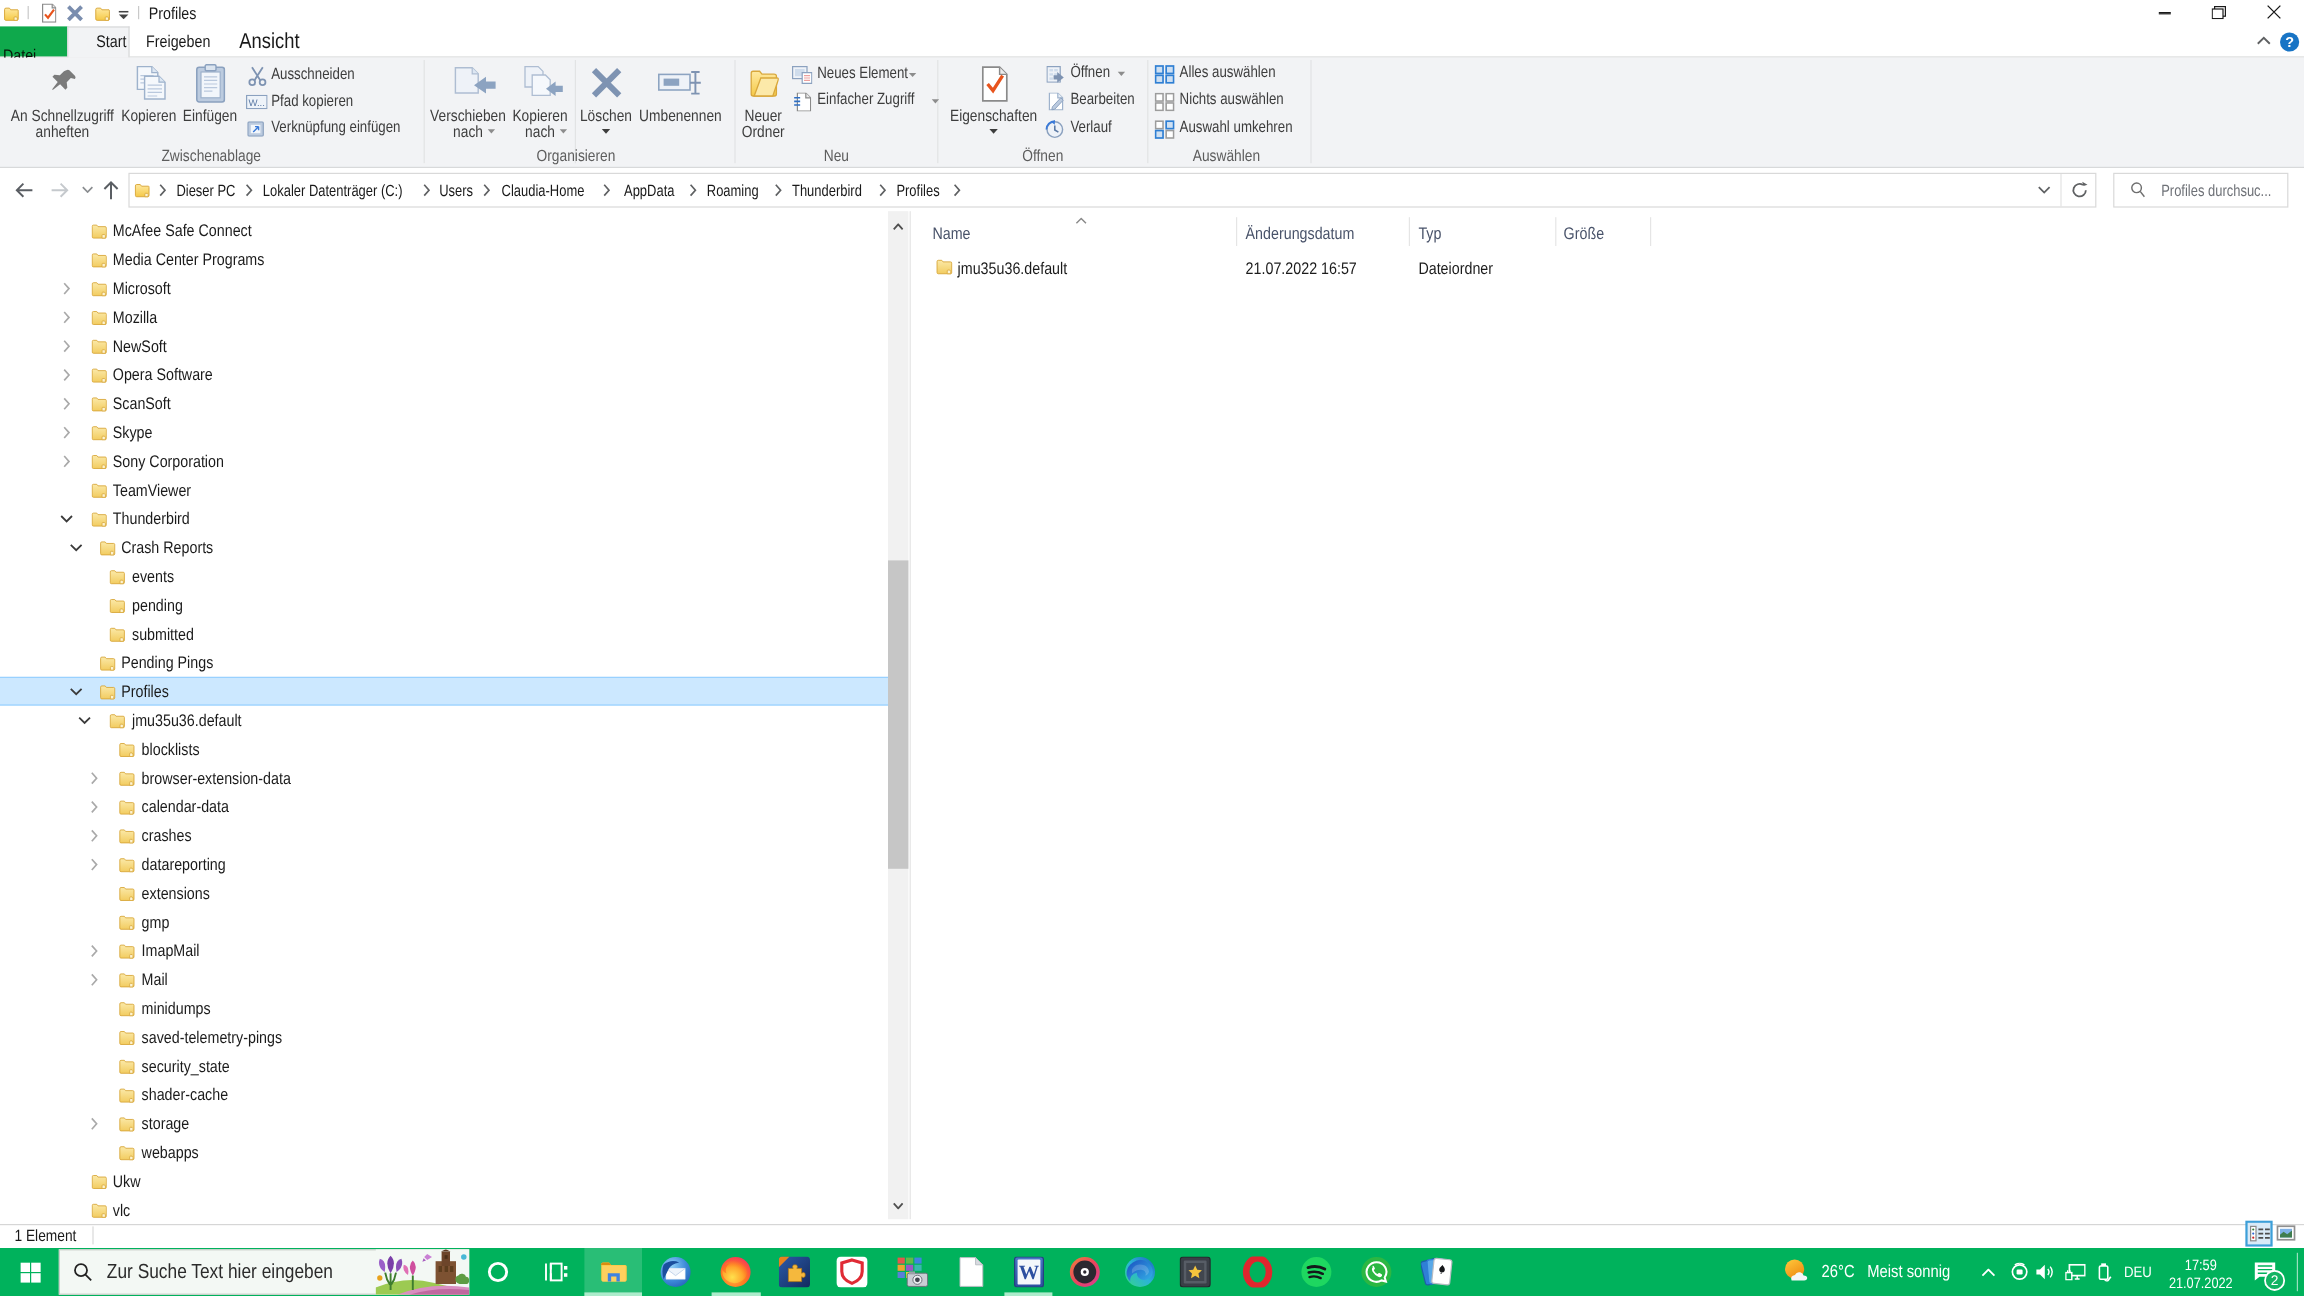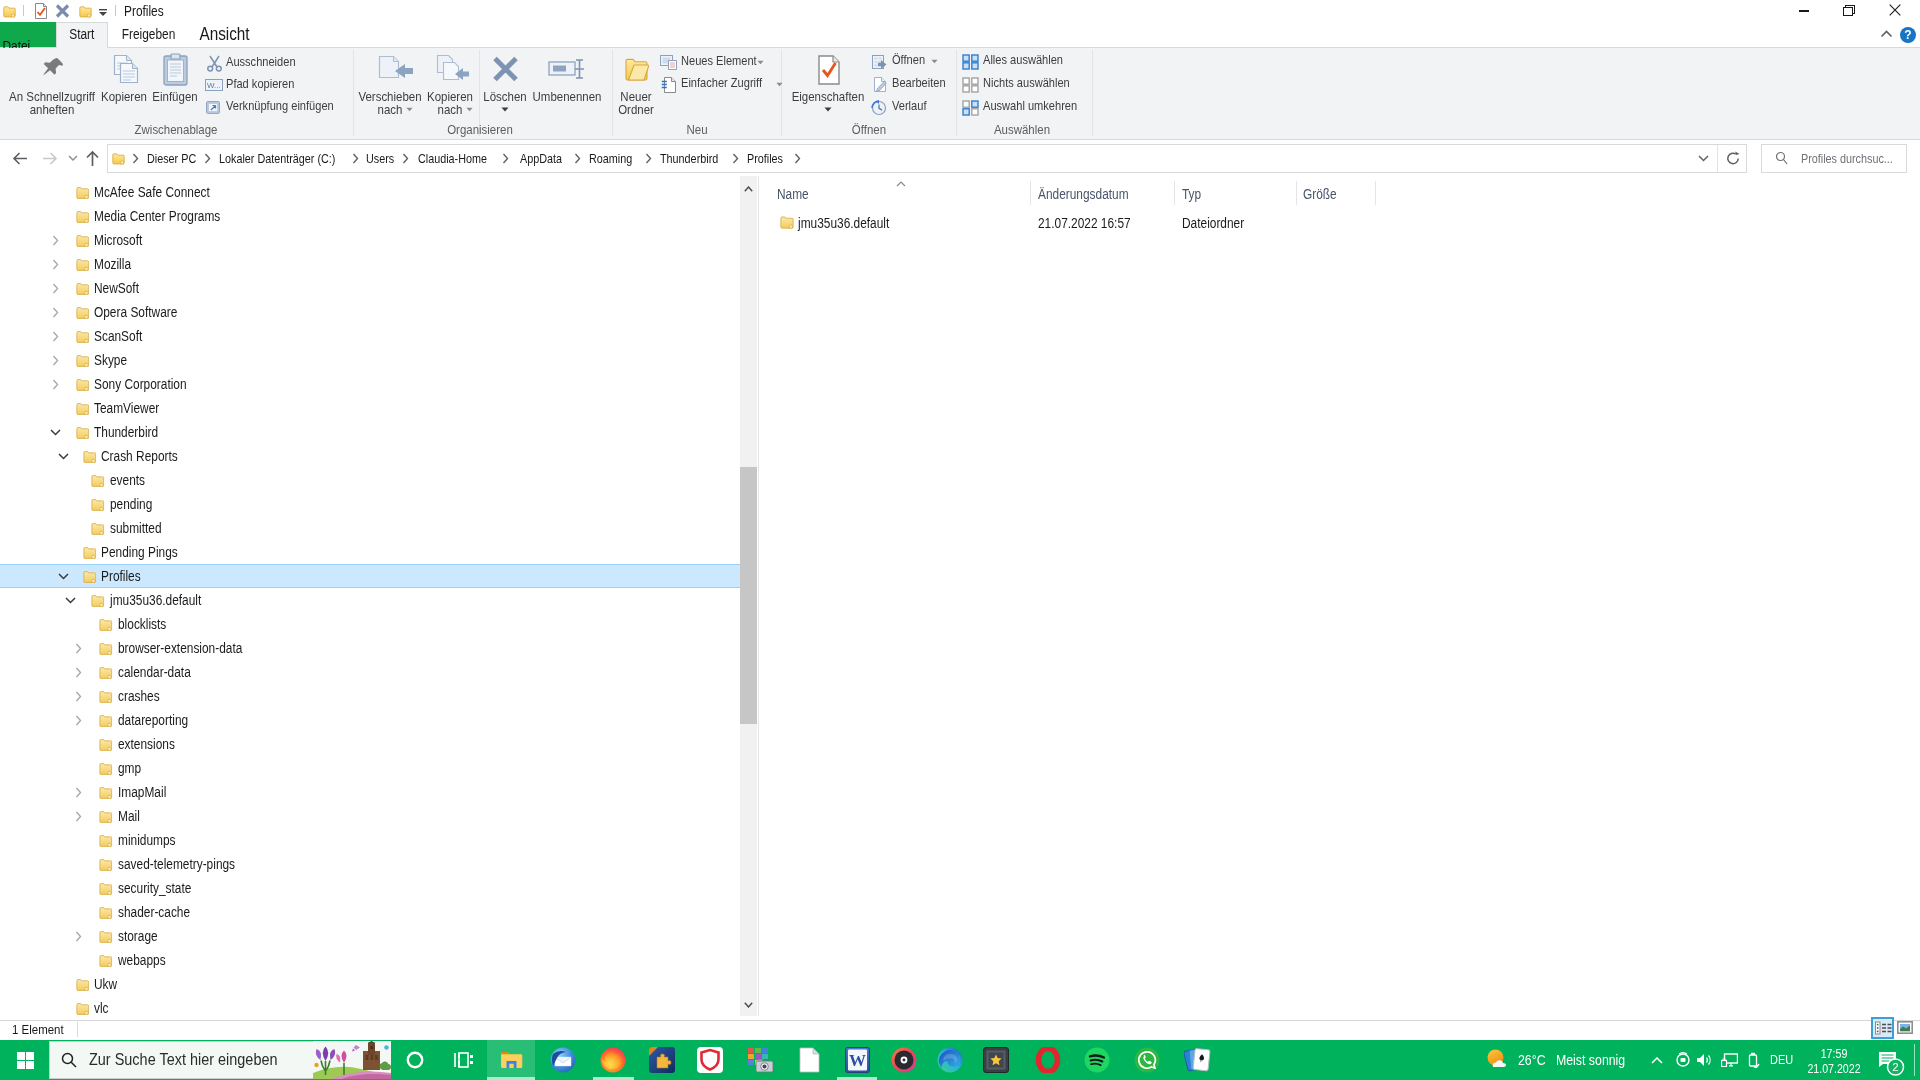--- a/index.html
+++ b/index.html
@@ -63,21 +63,21 @@
 <rect x="2.5" y="0.5" width="9" height="8" fill="none" stroke="#1a1a1a"></rect>
 <rect x="0.5" y="2.5" width="9" height="8" fill="#fff" stroke="#1a1a1a"></rect>
 </svg>
 <svg class="ab" style="left:1889px;top:4px" width="12" height="12" viewBox="0 0 12 12">
     <path d="M0.7 0.7 L11.3 11.3 M11.3 0.7 L0.7 11.3" stroke="#1a1a1a" stroke-width="1.1"></path>
   </svg>
 <div class="ab" style="left:0;top:22px;width:1920px;height:26px;background:#fff;border-bottom:1px solid #d8d9da"></div>
 <div class="ab" style="left:0;top:22px;width:57px;height:25px;background:#0fa94c"></div>
 <div class="ab" style="left:0;top:34px;width:57px;height:25px;line-height:25px;text-align:left;color:#071408;font-size:14px"><span class="ctr" style="display:inline-block">Datei</span></div>
 <div class="ab" style="left:56px;top:22px;width:52px;height:26px;background:#f2f3f5;border:1px solid #d8d9da;border-bottom:none"></div>
-<div class="ab" style="left:56px;top:22px;width:52px;height:25px;line-height:25px;text-align:center;color:#191919;font-size:14px"><span class="ctr" style="display:inline-block">Start</span></div>
+<div class="ab" style="left:56px;top:22px;width:52px;height:25px;line-height:25px;text-align:right;color:#191919;font-size:14px"><span class="ctr" style="display:inline-block">Start</span></div>
 <div class="ab" style="left:108px;top:22px;width:82px;height:25px;line-height:25px;text-align:center;color:#191919;font-size:14px"><span class="ctr" style="display:inline-block">Freigeben</span></div>
 <div class="ab" style="left:190px;top:22px;width:70px;height:25px;line-height:25px;text-align:center;color:#191919;font-size:18px"><span class="ctr" style="display:inline-block">Ansicht</span></div>
 <svg class="ab" style="left:1880px;top:30px" width="13" height="8" viewBox="0 0 13 8">
     <path d="M1.5 6.5 L6.5 1.5 L11.5 6.5" fill="none" stroke="#5f6163" stroke-width="1.6"></path>
   </svg>
 <div class="ab" style="left:1900px;top:27px;width:16px;height:16px;border-radius:50%;background:#1874c5"></div>
 <div class="ab" style="left:1900px;top:27px;width:16px;height:16px;line-height:16px;text-align:center;color:#fff;font-size:12px;font-weight:bold">?</div>
 <div class="ab" style="left:0;top:48px;width:1920px;height:92px;background:#f2f3f5;border-bottom:1px solid #d8d9da"></div>
 <div class="ab sep-v" style="left:353px;top:50px;height:86px"></div>
 <div class="ab sep-v" style="left:479px;top:50px;height:86px"></div>

